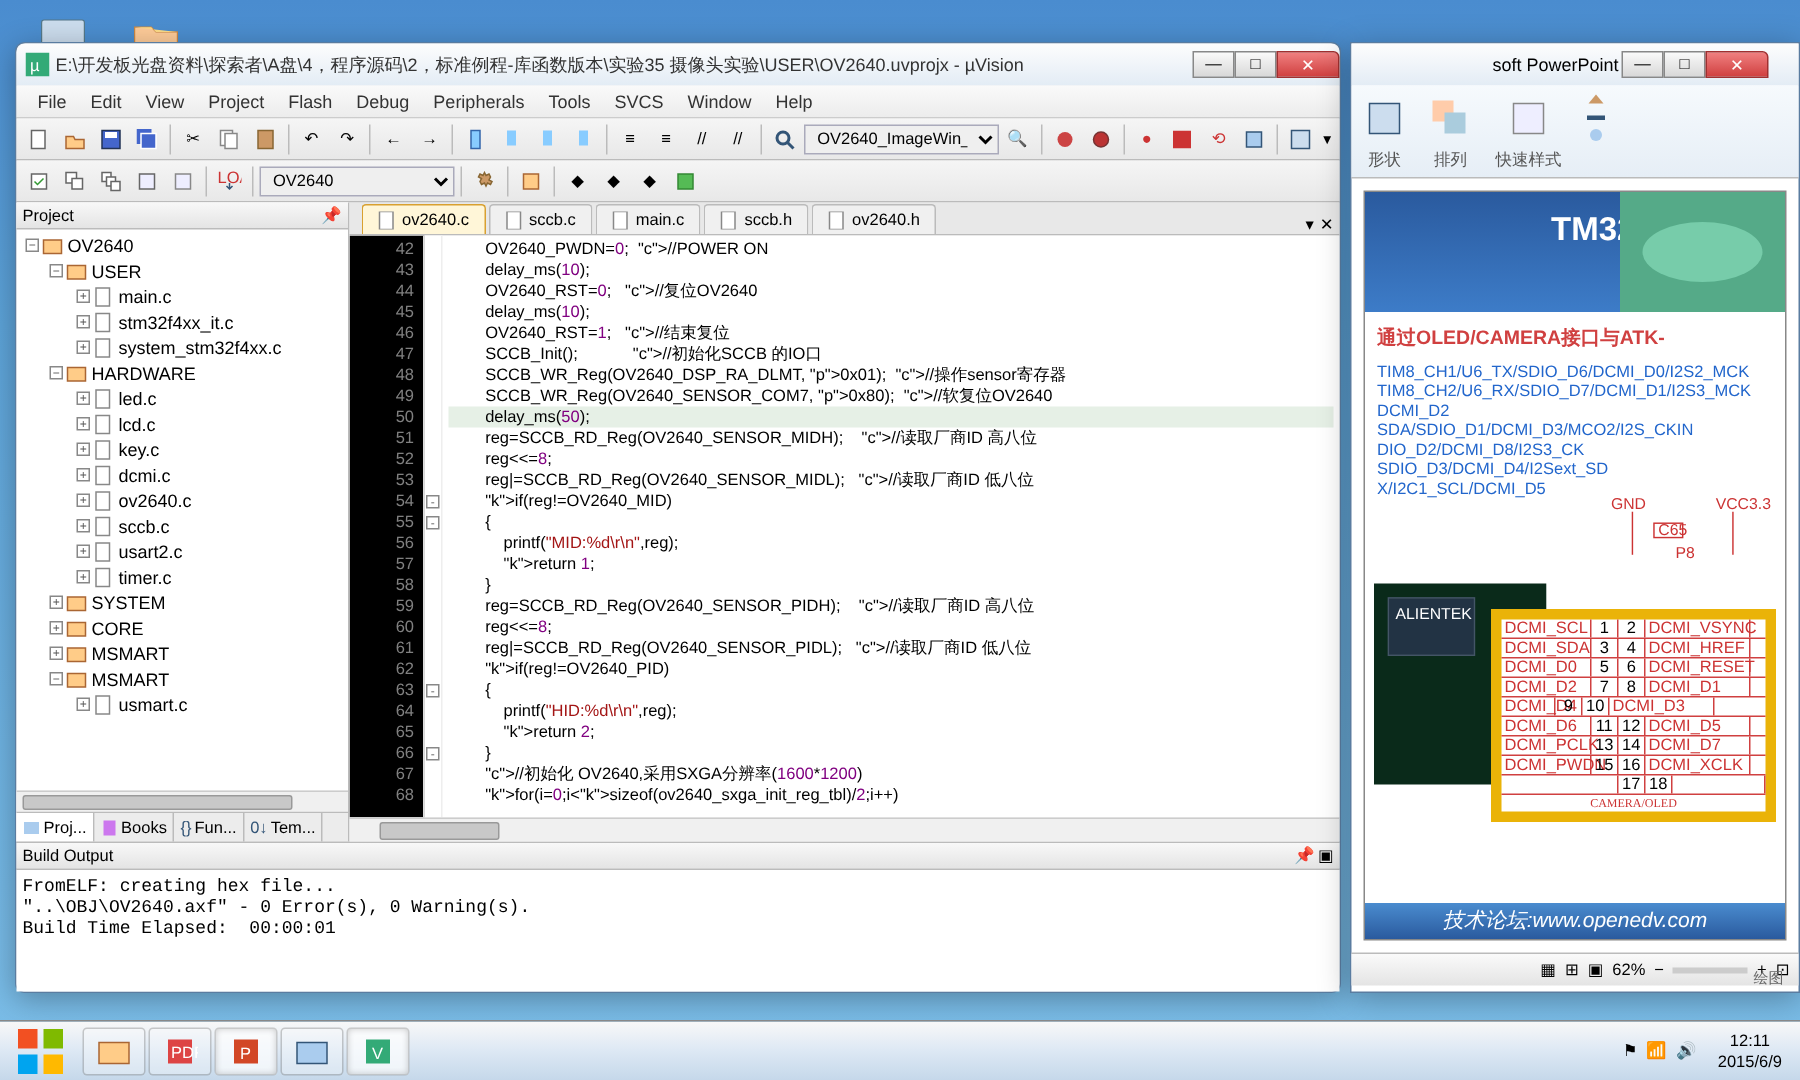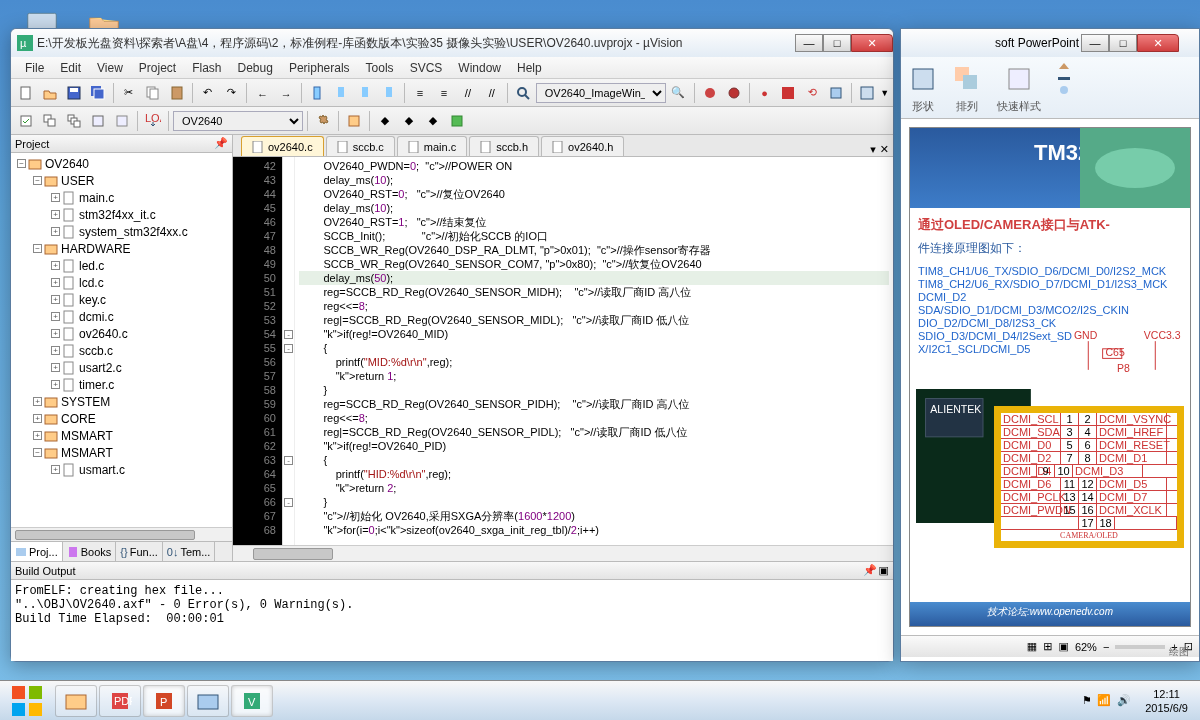--- a/index.html
+++ b/index.html
@@ -70,21 +70,21 @@
 .pp .slide{margin:8px;border:1px solid #888;height:500px;background:#fff;position:relative;overflow:hidden}
 .pp .hdr{height:80px;background:linear-gradient(to bottom,#2a5a9e,#3d7cc8);color:#fff;padding:6px;position:relative}
 .pp .hdr .big{font-size:22px;font-weight:bold;position:absolute;right:8px;top:10px}
 .pp .bod{padding:8px;background:#fff}
 .pp .bod .t1{color:#d04040;font-size:13px;font-weight:bold;margin-bottom:6px}
 .pp .bod .t2{color:#2a5a9e;font-size:12px}
 .pp .diag{position:absolute;bottom:40px;left:6px;right:6px;height:260px}
 .pp .pinbox{position:absolute;right:0;top:80px;width:190px;border:7px solid #eab308;background:#fff;font-size:8px}
 .pp .pinrow{display:flex;border-bottom:1px solid #d04040;height:13px}
 .pp .pinrow span{padding:0 2px;border-right:1px solid #d04040}
-.pp .foot{position:absolute;bottom:0;left:0;right:0;height:24px;background:linear-gradient(#4a8ccf,#2a5a9e);color:#fff;font-style:italic;text-align:center;font-size:10px;padding-top:3px}
+.pp .foot{position:absolute;bottom:0;left:0;right:0;height:24px;background:linear-gradient(#4a8ccf,#2a5a9e);color:#fff;font-style:italic;text-align:center;font-size:14px;padding-top:3px}
 .pp .psbar{height:22px;background:linear-gradient(#fafafa,#e4e4e4);border-top:1px solid #bbb;display:flex;align-items:center;justify-content:flex-end;padding:0 6px;gap:6px;font-size:11px}
 .pp .grplbl{position:absolute;bottom:2px;font-size:10px;color:#666}
 svg{display:block}
 </style>
 </head>
 <body>
 
 <div class="desktop">
   <div class="di" style="left:18px;top:2px">
     <svg viewBox="0 0 48 48">
@@ -640,21 +640,20 @@
   <div class="slide">
     <div class="hdr">
       <div class="big">TM32F4开发板</div>
       <svg style="position:absolute;right:0;top:0" width="110" height="80">
           <rect width="110" height="80" fill="#5a8"></rect>
           <ellipse cx="55" cy="40" rx="40" ry="20" fill="#7ca"></ellipse>
         </svg>
     </div>
     <div class="bod">
       <div class="t1">通过OLED/CAMERA接口与ATK-</div>
-      <div class="t2">件连接原理图如下：</div>
       <div style="margin-top:8px;font-size:9px;color:#26c;line-height:13px" id="siglines">
           <div>TIM8_CH1/U6_TX/SDIO_D6/DCMI_D0/I2S2_MCK</div>
           <div>TIM8_CH2/U6_RX/SDIO_D7/DCMI_D1/I2S3_MCK</div>
           <div>DCMI_D2</div>
           <div>SDA/SDIO_D1/DCMI_D3/MCO2/I2S_CKIN</div>
           <div>DIO_D2/DCMI_D8/I2S3_CK</div>
           <div>SDIO_D3/DCMI_D4/I2Sext_SD</div>
           <div></div>
           <div>X/I2C1_SCL/DCMI_D5</div>
         </div>

